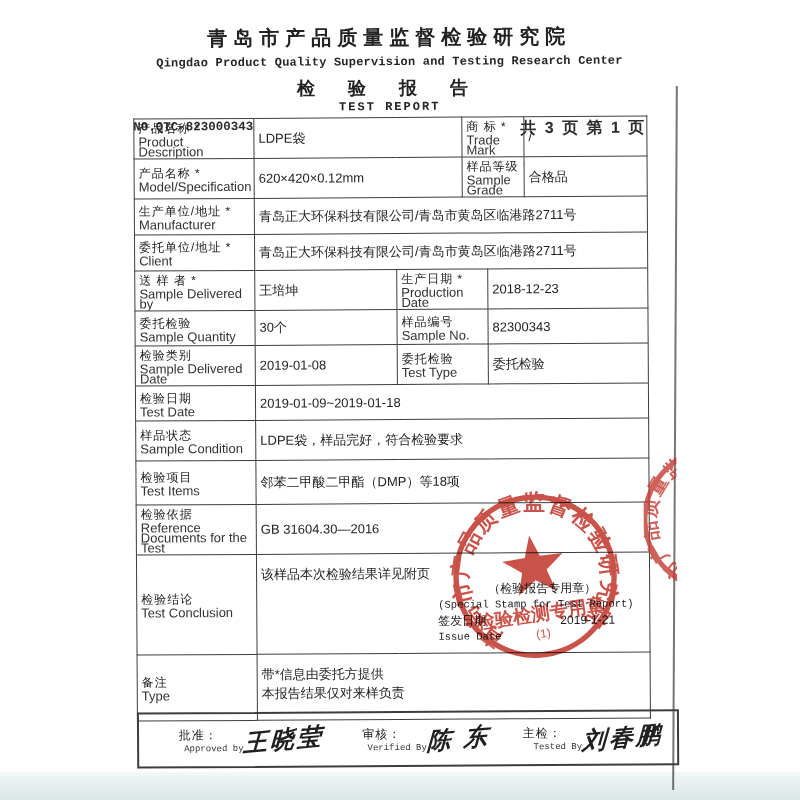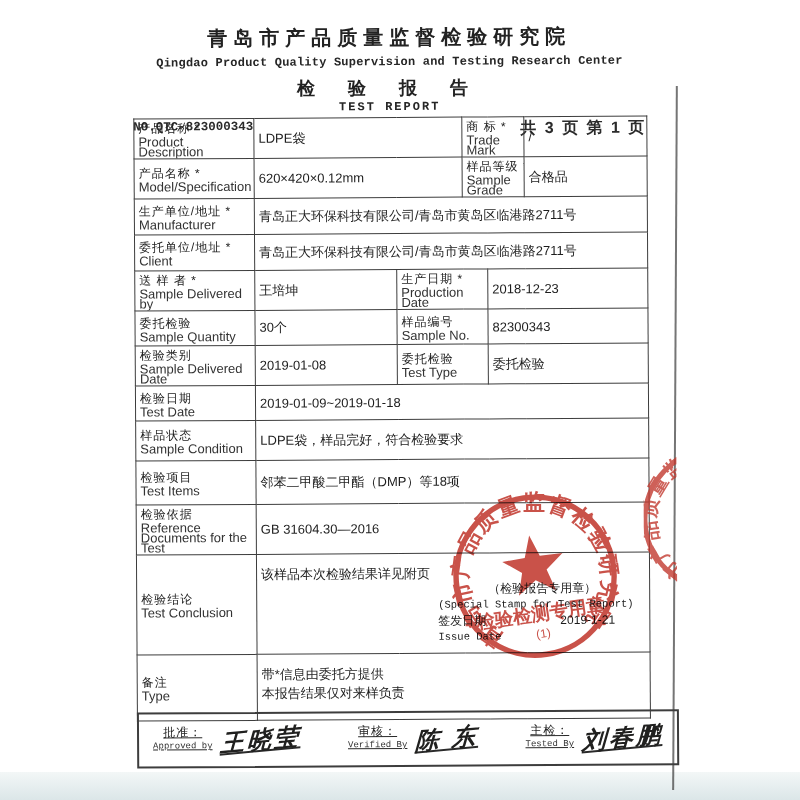--- a/index.html
+++ b/index.html
@@ -41,23 +41,23 @@
   .stamp-main{position:absolute;left:449px;top:492px;width:170px;height:170px;
     transform:rotate(-8deg);opacity:.88;mix-blend-mode:multiply;}
   .stamp-seam-clip{position:absolute;left:643px;top:448px;width:33px;height:150px;
     overflow:hidden;}
   .stamp-seam-clip svg{position:absolute;left:-4px;top:-2px;
     transform:rotate(-46deg);opacity:.8;}
   
   .sig-box{position:absolute;left:135px;top:711px;width:510px;height:52px;
     border:2px solid #3d3d3d;display:flex;align-items:center;
     justify-content:space-between;padding:0 14px;}
-  .sig-group{display:flex;gap:8px;text-decoration:underline;}
+  .sig-group{display:flex;align-items:center;gap:0;}
   .sig-label .cn{font-size:12px;letter-spacing:1px;text-align:center;color:#222;}
-  .sig-label .en{font-family:"Liberation Mono",monospace;font-size:9px;color:#333;}
+  .sig-label .en{font-family:"Liberation Mono",monospace;font-size:9px;color:#333;margin-left:31px;}
   .sig-name{font-size:24px;font-style:italic;font-weight:600;color:#20201f;
     letter-spacing:3px;transform:rotate(-5deg) skewX(-8deg);white-space:nowrap;}
 </style>
 </head>
 <body>
 
 <div class="scan-bg-bottom"></div>
 <div class="paper-edge"></div>
 
 <div class="paper">

